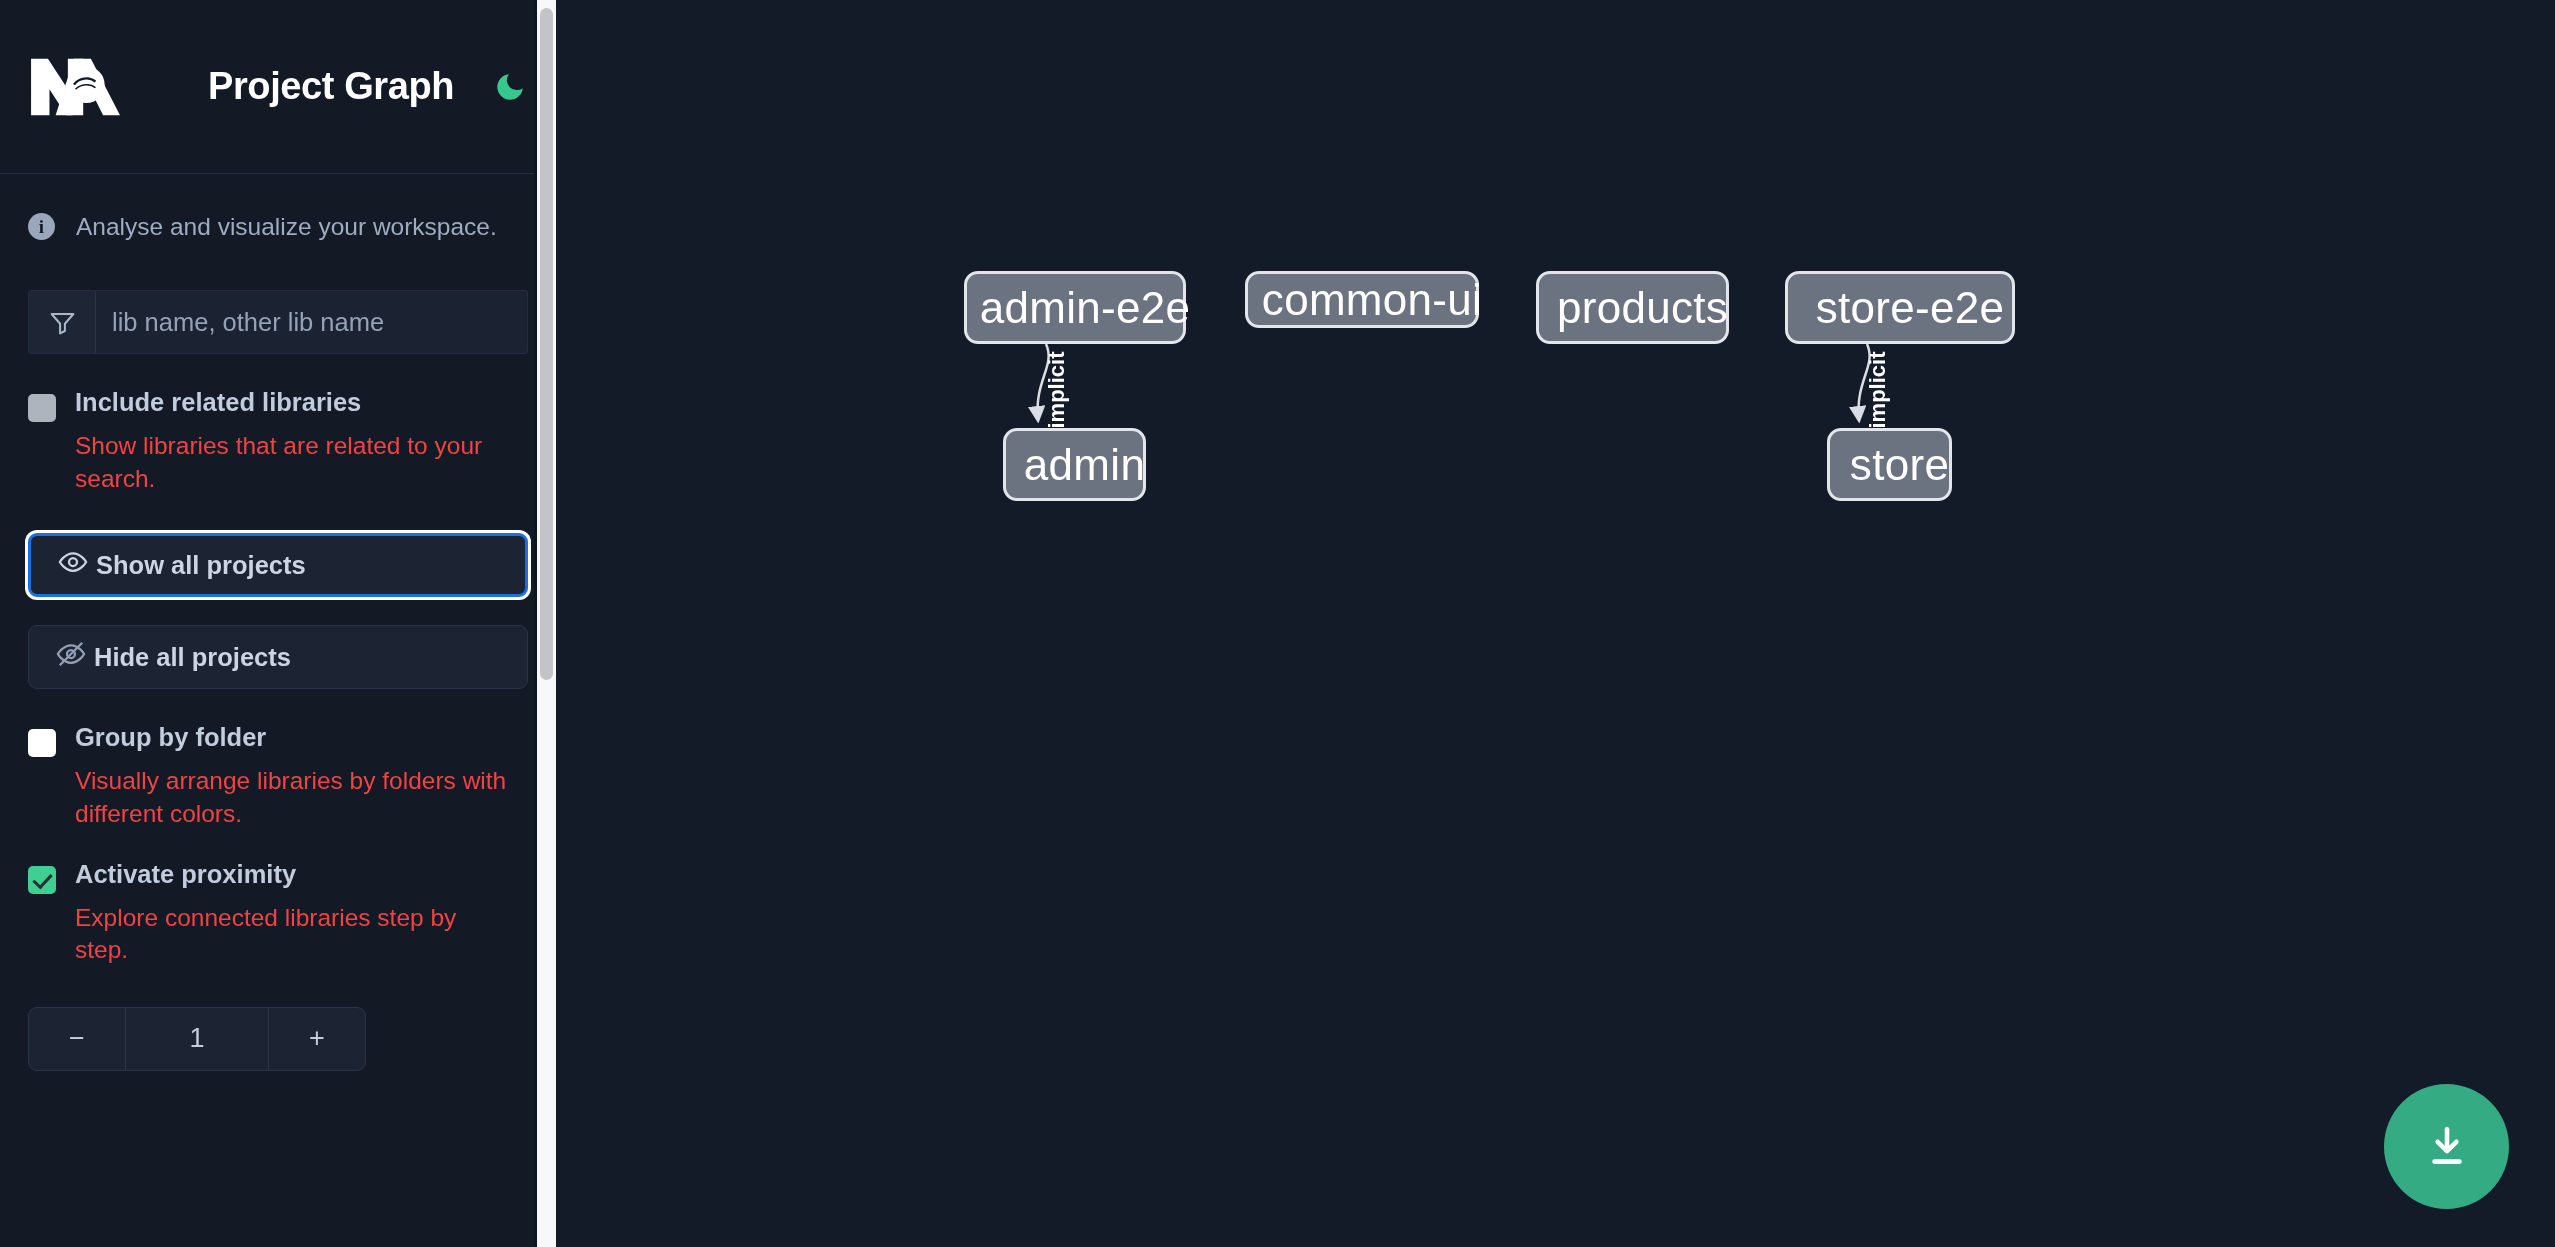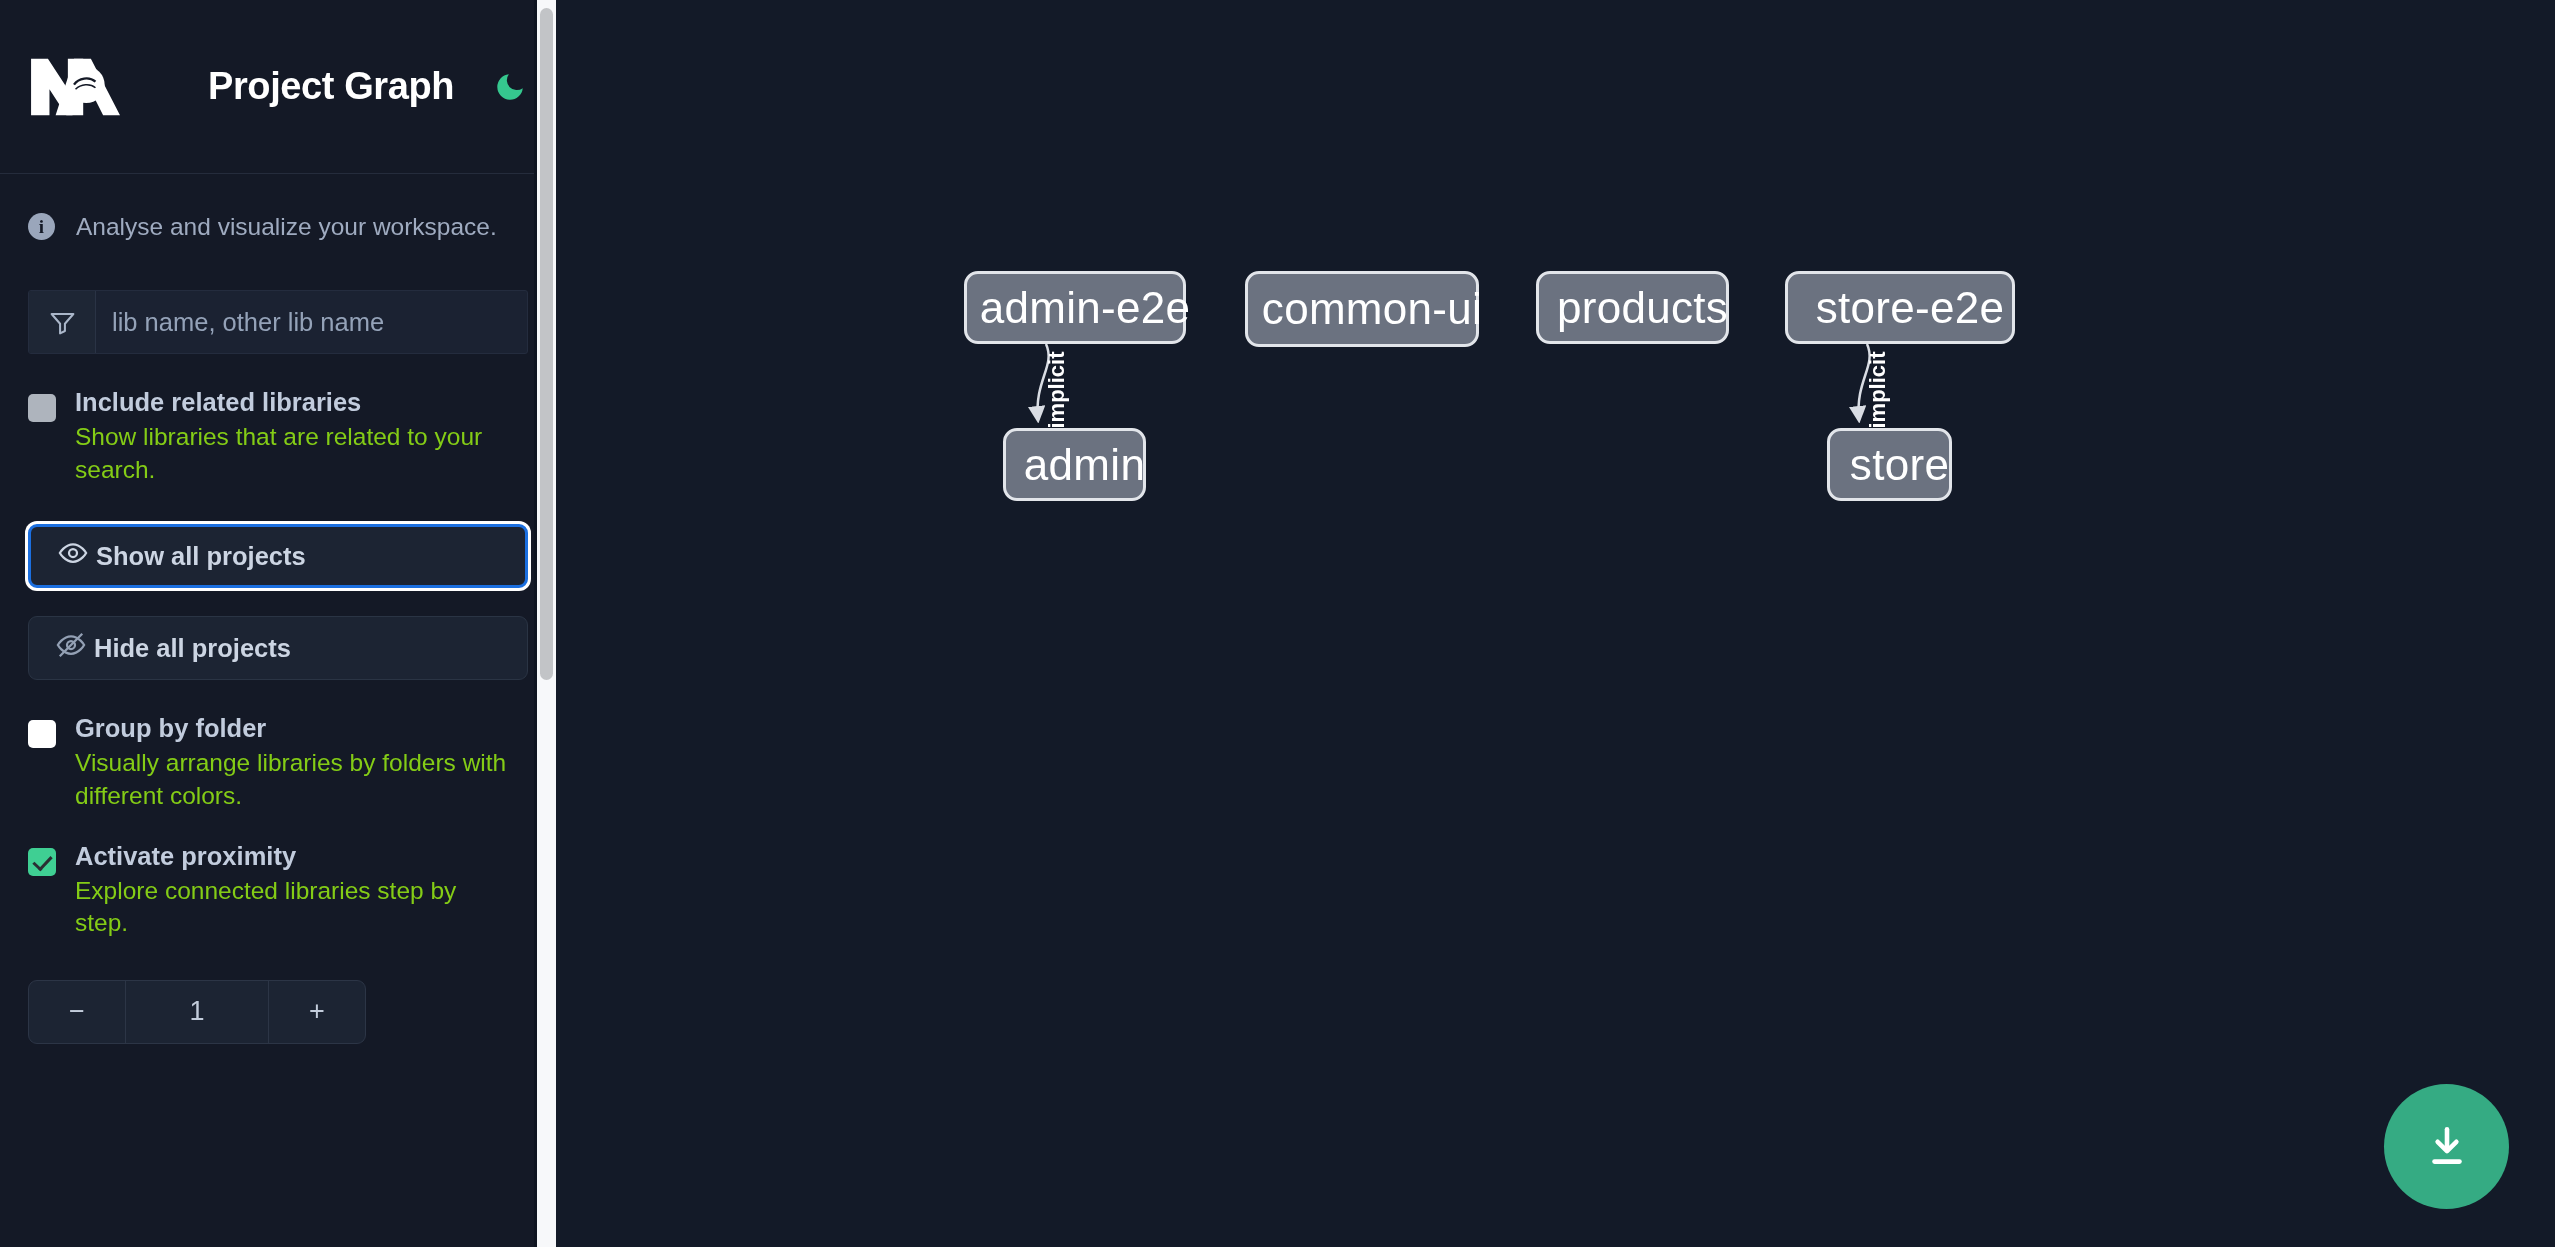--- a/index.html
+++ b/index.html
@@ -159,23 +159,23 @@
   }
   .chk-texts { flex: 1 1 auto; }
   .chk-title {
     font-size: 25.5px;
     font-weight: 700;
     color: #c2ccdd;
     line-height: 1.22;
   }
   .chk-desc {
     font-size: 24.5px;
-    color: #84cc16;
+    color: #ef4444;
     line-height: 1.33;
-    margin-top: 3px;
+    margin-top: 12px;
     max-width: 440px;
   }
 
   
   .btn-group { margin-top: 38px; }
   .big-btn {
     width: 100%;
     height: 64px;
     border-radius: 9px;
     background: #1c2433;
@@ -403,21 +403,21 @@
       </marker>
     </defs>
     <path d="M 490 344 C 500 366 478 380 482 420" stroke="#d9dde4" stroke-width="2.5" fill="none" marker-end="url(#arrow)"></path>
     <path d="M 1311 344 C 1321 366 1299 380 1303 420" stroke="#d9dde4" stroke-width="2.5" fill="none" marker-end="url(#arrow)"></path>
   </svg>
 
   <div class="edge-label" style="left:462px; top:377px;">implicit</div>
   <div class="edge-label" style="left:1283px; top:377px;">implicit</div>
 
   <div class="gnode" style="left:408px;  top:271px; width:222px; height:73px;">admin-e2e</div>
-  <div class="gnode" style="left:689px;  top:271px; width:234px; height:76px;">common-ui</div>
+  <div class="gnode" style="left:689px;  top:271px; width:234px; height:57px;">common-ui</div>
   <div class="gnode" style="left:980px;  top:271px; width:193px; height:73px;">products</div>
   <div class="gnode" style="left:1229px; top:271px; width:230px; height:73px;">store-e2e</div>
   <div class="gnode" style="left:447px;  top:428px; width:143px; height:73px;">admin</div>
   <div class="gnode" style="left:1271px; top:428px; width:125px; height:73px;">store</div>
 
   <div class="fab">
     <svg viewBox="0 0 24 24" width="50" height="50" fill="none" stroke="#ffffff" stroke-width="2.2" stroke-linecap="round" stroke-linejoin="round">
       <path d="M12 3.5v10"></path>
       <path d="M7.5 9.5L12 14l4.5-4.5"></path>
       <path d="M6 19h12"></path>

